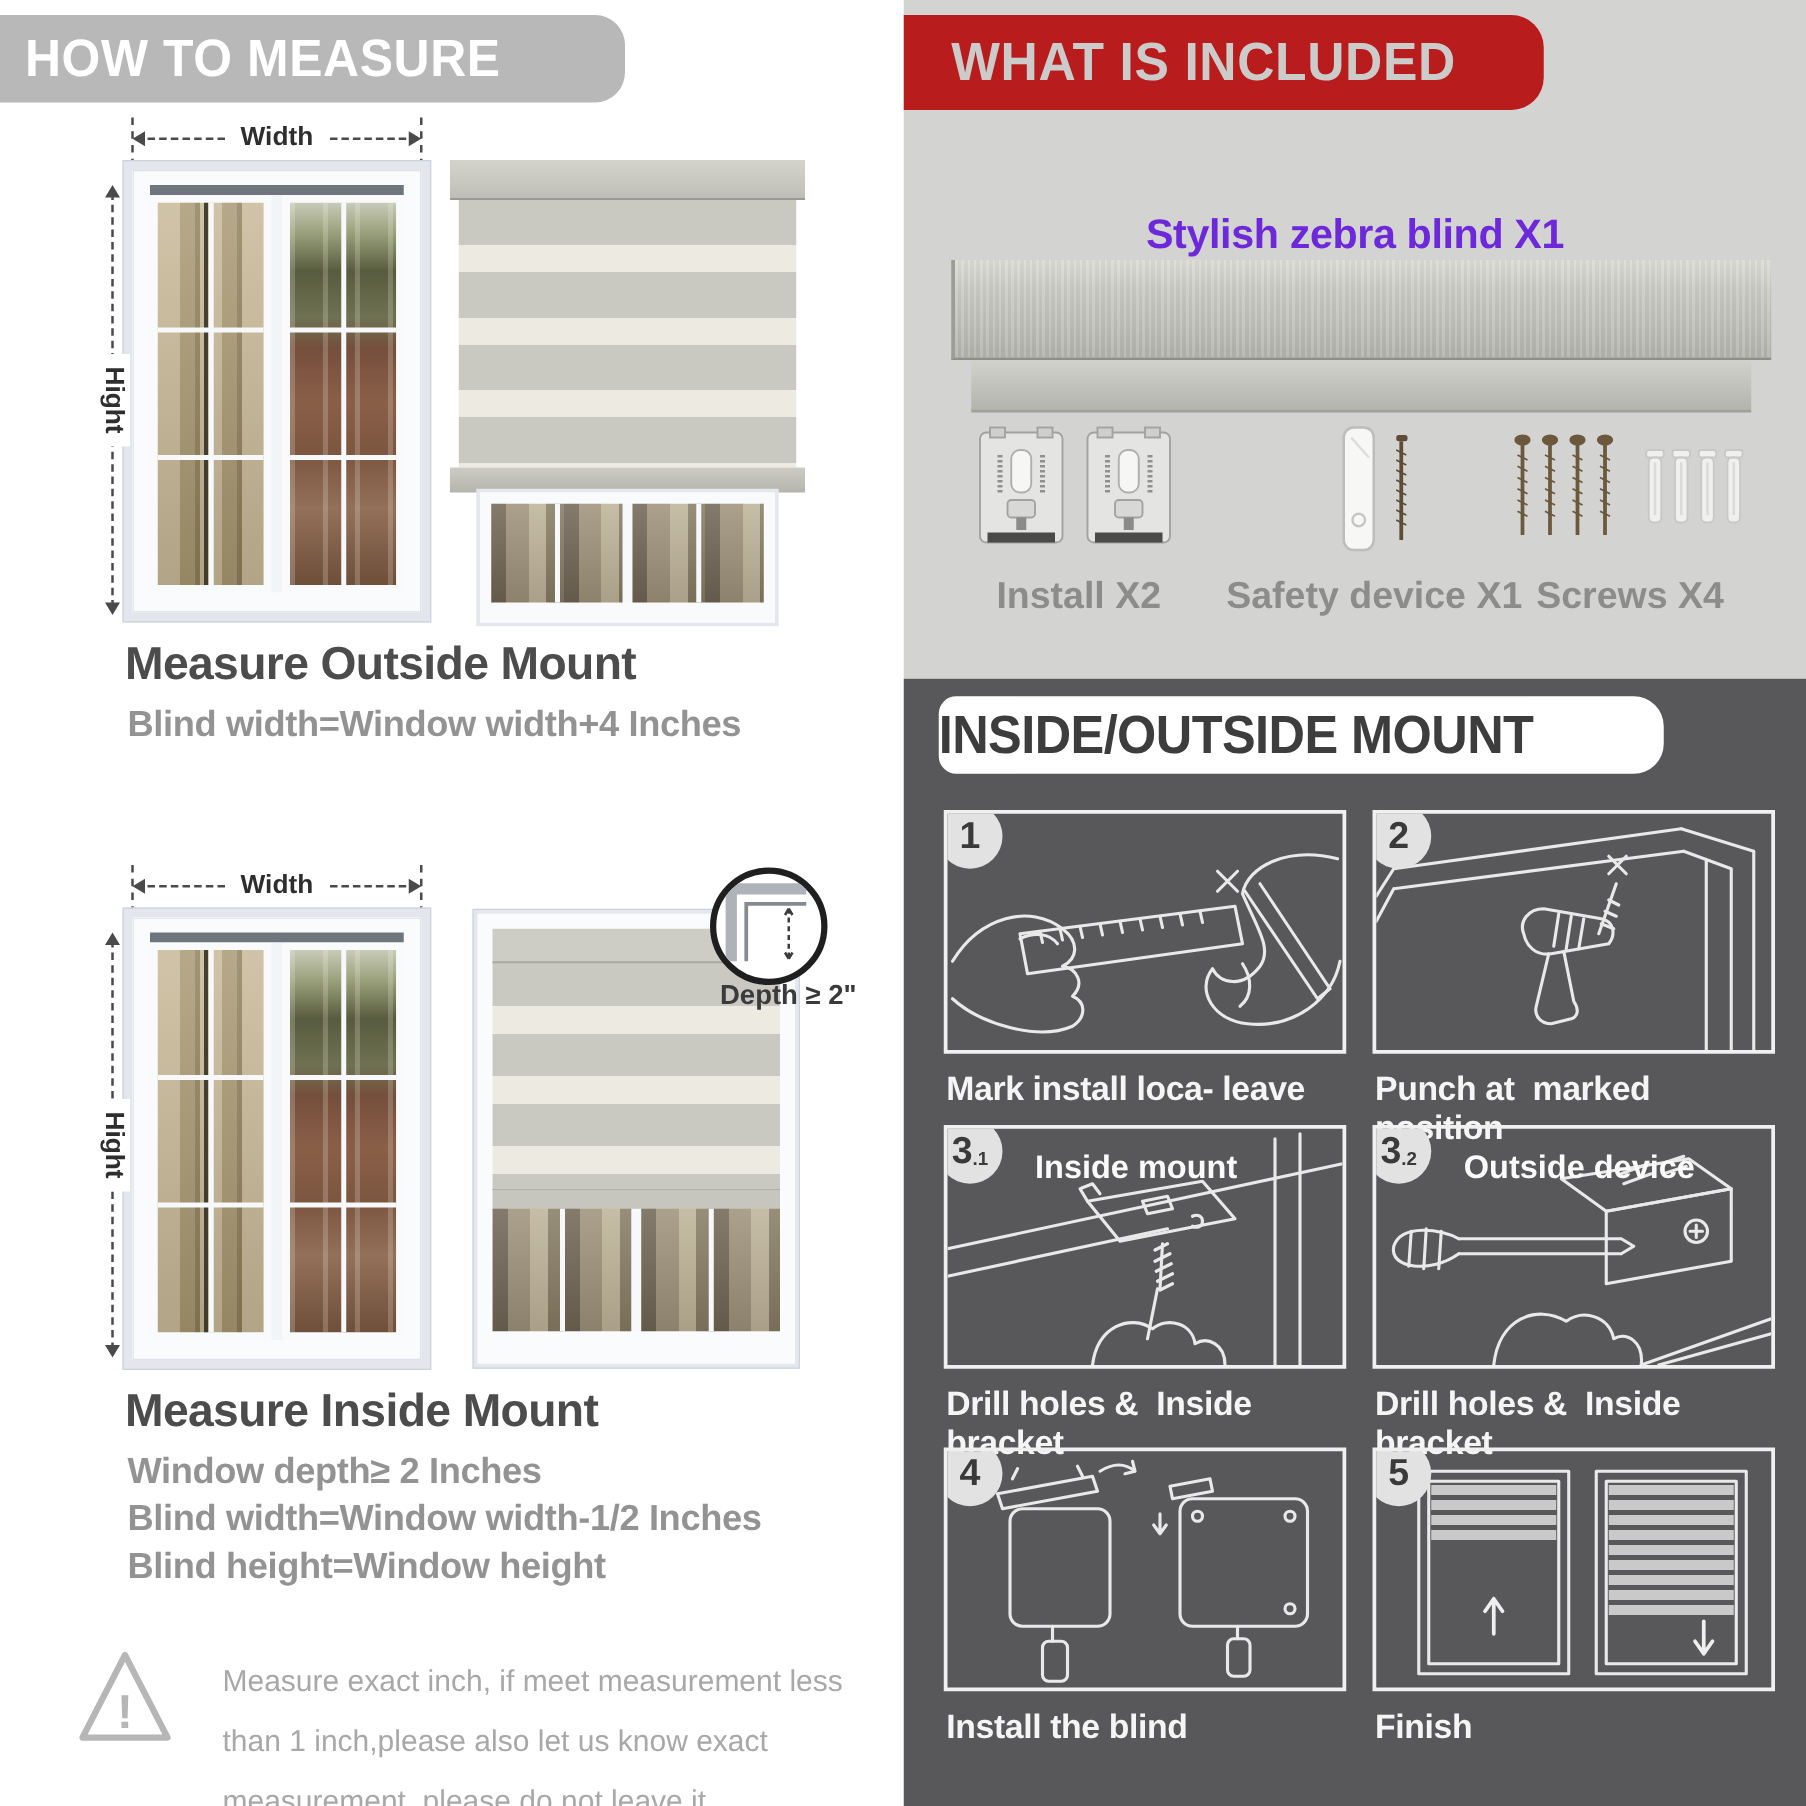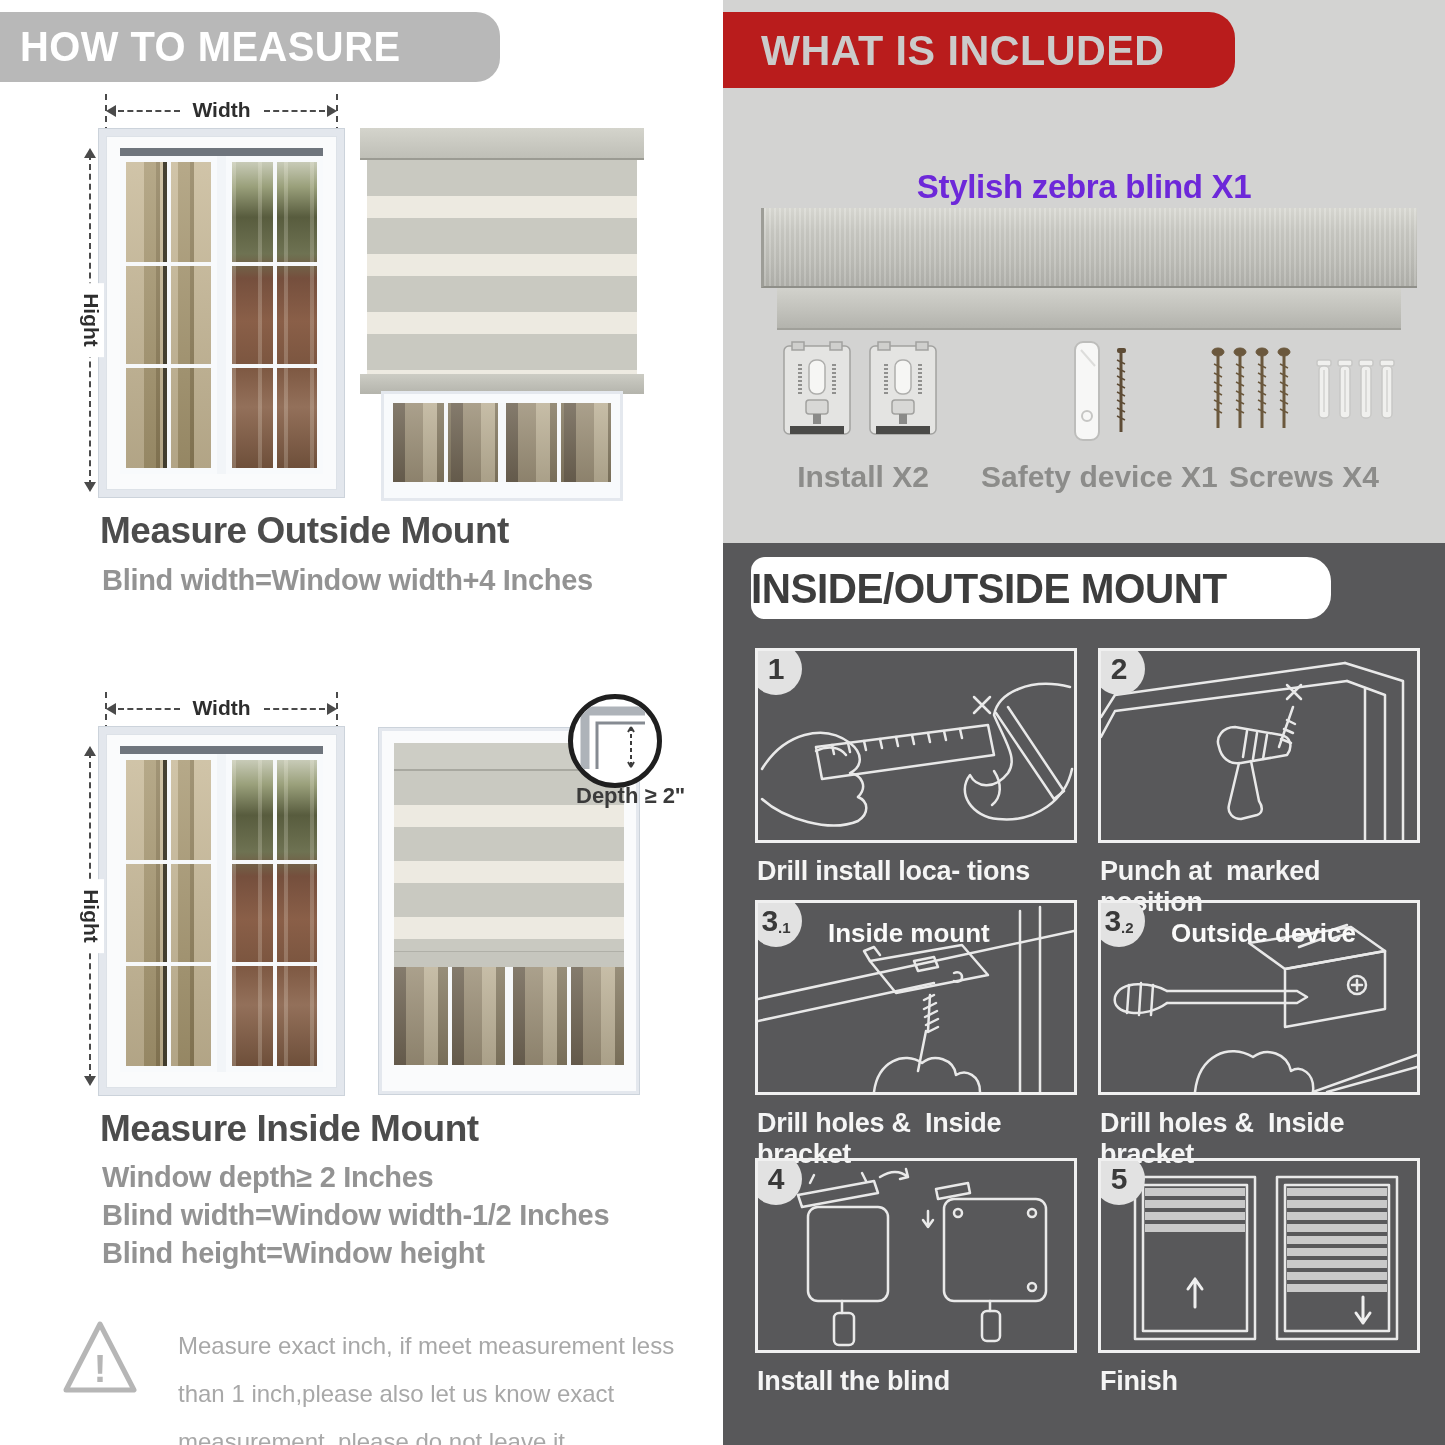--- a/index.html
+++ b/index.html
@@ -349,21 +349,21 @@
           <path d="M216,46 l16,16 M232,46 l-16,16"></path>
           <path d="M238,62 L296,148 M250,56 L306,140 M296,148 L306,140"></path>
           <path d="M312,36 C272,26 240,42 236,64 C248,92 260,108 250,122 C236,140 218,136 212,124 C198,142 214,166 240,168 C278,172 308,148 314,118"></path>
           <path d="M236,120 C244,132 244,146 234,154"></path>
         </g>
       </svg>
       <div class="badge">
           <span>1</span>
         </div>
     </div>
-    <div class="pcaption" style="left:34px;top:313px;">Drill install loca- tions</div>
+    <div class="pcaption" style="left:34px;top:313px;">Mark install loca- leave</div>
 
     <div class="panel-box" style="left:375px;top:105px;">
       <svg width="316" height="189" viewBox="0 0 316 189">
         <g stroke="#e9e9e9" stroke-width="2.5" fill="none" stroke-linecap="round" stroke-linejoin="round">
           <path d="M14,44 L244,12 M14,60 L246,30 M14,44 L0,66 M14,60 L0,86"></path>
           <path d="M244,12 L302,30 L302,189 M246,30 L284,44 L284,189 M264,37 L264,189"></path>
           <path d="M186,34 l14,14 M200,34 l-14,14"></path>
           <path d="M178,96 L192,56"></path>
           <path d="M180,88 l10,4 M183,78 l9,4 M186,69 l8,4"></path>
           <path d="M118,96 C114,86 122,76 134,76 L180,84 C190,86 192,96 186,104 L140,112 C128,114 120,106 118,96 Z"></path>

